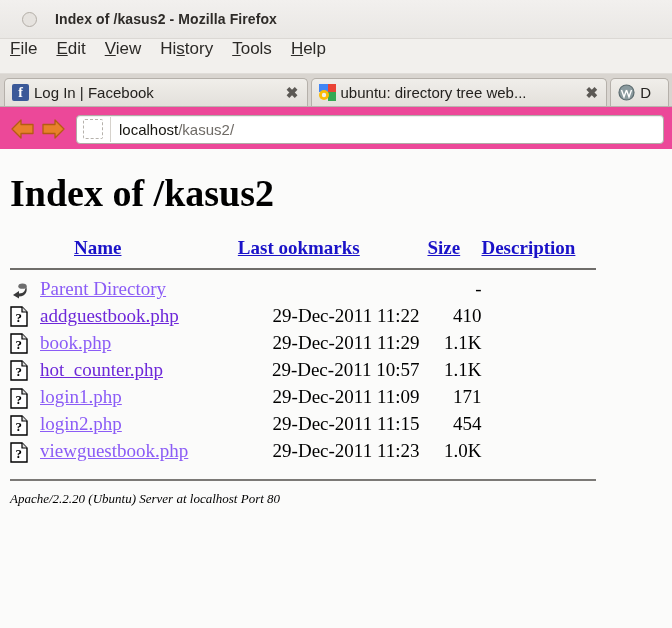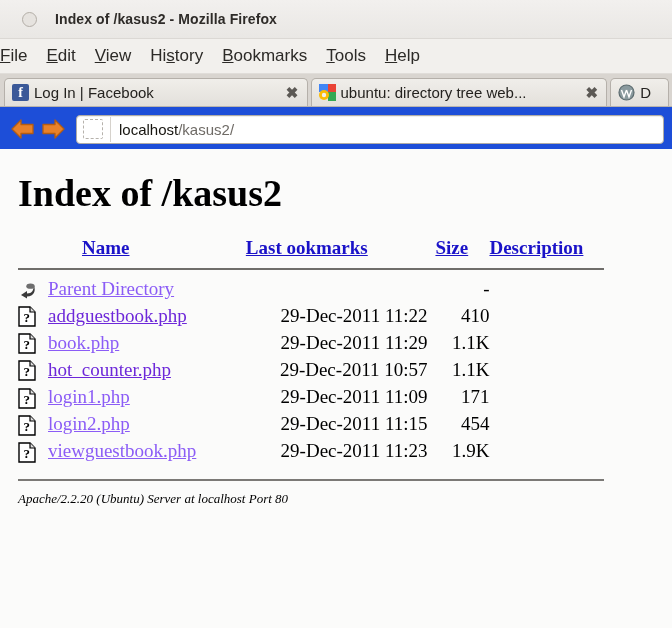--- a/index.html
+++ b/index.html
@@ -20,22 +20,22 @@
     width:13px;height:13px;border-radius:50%;
     border:1px solid #b3aea7;background:#e6e3df;margin-left:22px;flex:0 0 auto;
   }
   .title-text{
     margin-left:18px;font-size:14px;font-weight:bold;color:#2e2b28;
     letter-spacing:.1px;white-space:nowrap;
   }
 
   
   .menubar{
-    height:34px;background:#f2f0ed;display:flex;align-items:center;
-    border-bottom:1px solid #e0ddd9;
+    height:34px;background:#f2f0ed;display:flex;
+    padding-left:10px;border-bottom:1px solid #e0ddd9;
   }
   .menu-item{
     font-size:17px;color:#2c2a27;margin-right:19px;white-space:nowrap;cursor:default;
   }
   .menu-item u{text-decoration:underline;}
 
   
   .tabbar{
     height:32px;background:#d9d5d0;display:flex;align-items:flex-end;
     padding-left:4px;border-bottom:1px solid #b9b4ae;
@@ -57,21 +57,21 @@
     font-size:15px;color:#24221f;white-space:nowrap;overflow:hidden;
     text-overflow:ellipsis;flex:1 1 auto;
   }
   .tab-close{
     flex:0 0 auto;width:15px;height:15px;margin-left:5px;color:#5c5955;
     font-size:15px;font-weight:bold;line-height:15px;text-align:center;cursor:pointer;
   }
 
   
   .navbar{
-    height:44px;background:#1d4ed8;display:flex;align-items:center;
+    height:44px;background:#ec4899;display:flex;align-items:center;
     padding:0 8px;border-bottom:1px solid #c9c5c0;
   }
   .nav-arrow{width:30px;height:26px;flex:0 0 auto;cursor:pointer;}
   .urlbar{
     flex:1 1 auto;height:27px;background:#ffffff;border:1px solid #b0aca6;
     border-radius:4px;display:flex;align-items:center;margin-left:8px;
     box-shadow:inset 0 1px 1px rgba(0,0,0,.07);
   }
   .url-favbox{
     width:18px;height:18px;margin:0 7px 0 6px;flex:0 0 auto;
@@ -80,21 +80,21 @@
   .url-divider{width:1px;height:25px;background:#d6d2cc;flex:0 0 auto;}
   .url-text{
     font-size:15px;color:#6f6b66;padding-left:8px;white-space:nowrap;
     font-family:"Liberation Sans",sans-serif;
   }
   .url-text b{color:#16140f;font-weight:normal;}
 
   
   .content{
     position:absolute;left:0;right:0;top:149px;bottom:0;
-    background:#fbfbfa;padding:0 16px;box-sizing:border-box;overflow:hidden;
+    background:#fbfbfa;padding:0 8px;box-sizing:border-box;overflow:hidden;
   }
   h1.idx-title{
     font-family:"Liberation Serif",serif;font-size:38px;font-weight:bold;
     color:#000;margin:22px 0 0 2px;letter-spacing:0px;
   }
   table.idx{
     border-collapse:collapse;margin-top:22px;margin-left:2px;
     font-family:"Liberation Serif",serif;font-size:19px;
   }
   table.idx th{
@@ -131,21 +131,20 @@
   <div class="titlebar">
     <div class="win-dot"></div>
     <div class="title-text">Index of /kasus2 - Mozilla Firefox</div>
   </div>
 
   <div class="menubar">
     <div class="menu-item"><u>F</u><span>ile</span></div>
     <div class="menu-item"><u>E</u><span>dit</span></div>
     <div class="menu-item"><u>V</u><span>iew</span></div>
     <div class="menu-item">Hi<u>s</u><span>tory</span></div>
-    <div class="menu-item"><u>B</u><span>ookmarks</span></div>
     <div class="menu-item"><u>T</u><span>ools</span></div>
     <div class="menu-item"><u>H</u><span>elp</span></div>
   </div>
 
   <div class="tabbar">
 
     <div class="tab t1">
       <div class="tab-favicon fav-fb">f</div>
       <div class="tab-label">Log In | Facebook</div>
       <div class="tab-close">✖</div>
@@ -335,21 +334,21 @@
                 <path d="M1 1 H12 L17 6 V20 H1 Z" fill="#ffffff" stroke="#000" stroke-width="1.4"></path>
                 <path d="M12 1 V6 H17" fill="#dedede" stroke="#000" stroke-width="1.2"></path>
                 <text x="5.5" y="16" font-family="Liberation Serif, serif" font-size="13" font-weight="bold" fill="#000">?</text>
               </svg>
             </span>
           </td>
           <td class="col-name">
             <a class="vlink" href="#">viewguestbook.php</a>
           </td>
           <td class="col-date">29-Dec-2011 11:23</td>
-          <td class="col-size">1.9K</td>
+          <td class="col-size">1.0K</td>
           <td class="col-desc"></td>
         </tr>
 
       </tbody>
     </table>
 
     <hr class="foot-rule">
     <div class="footer">Apache/2.2.20 (Ubuntu) Server at localhost Port 80</div>
 
   </div>

